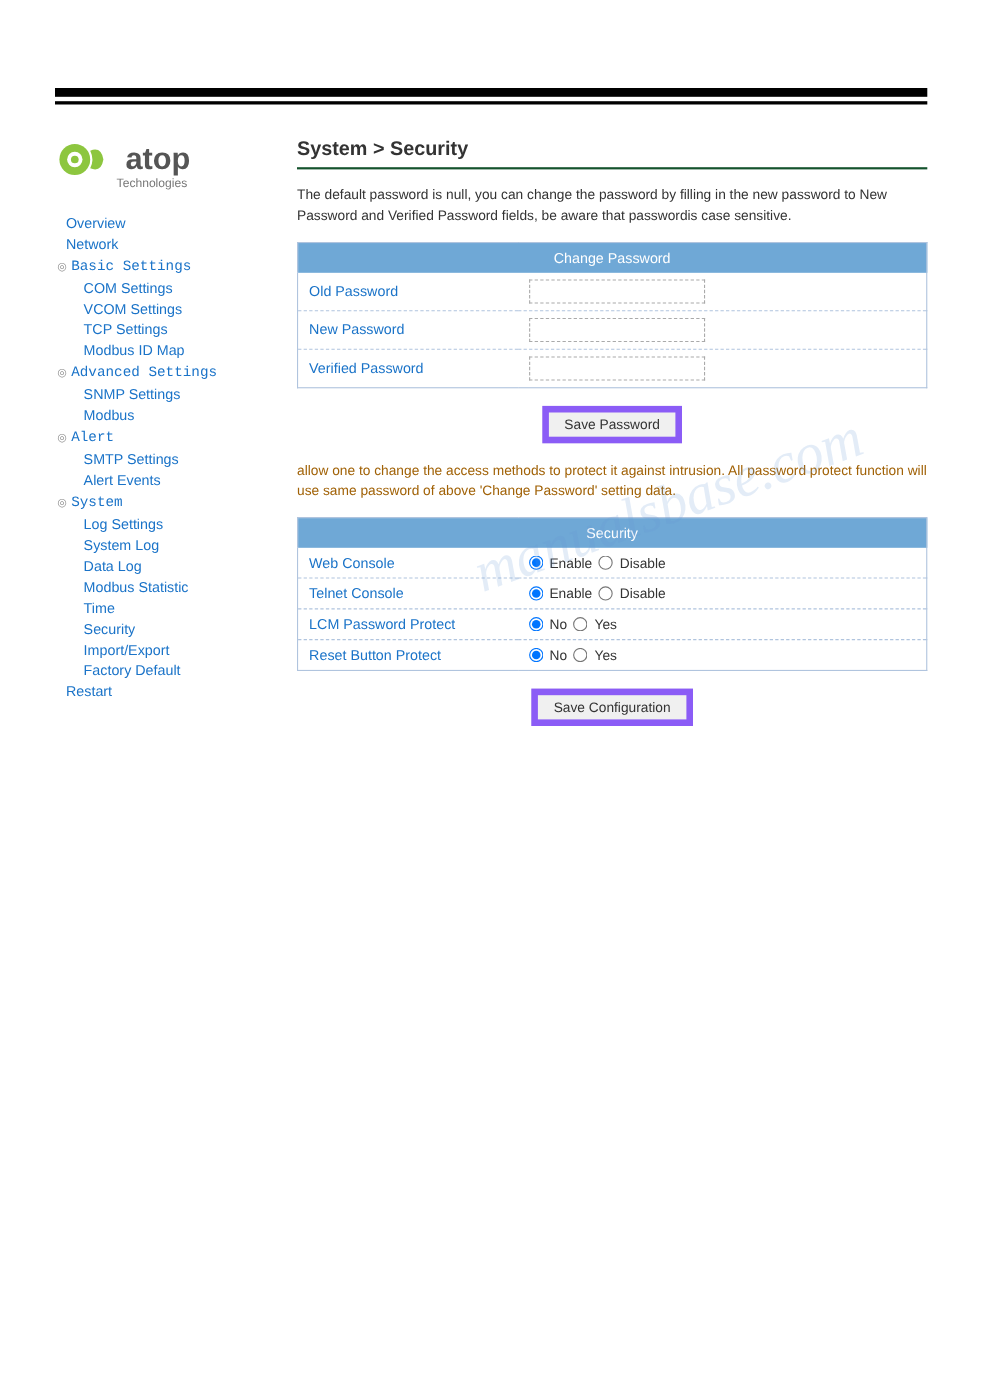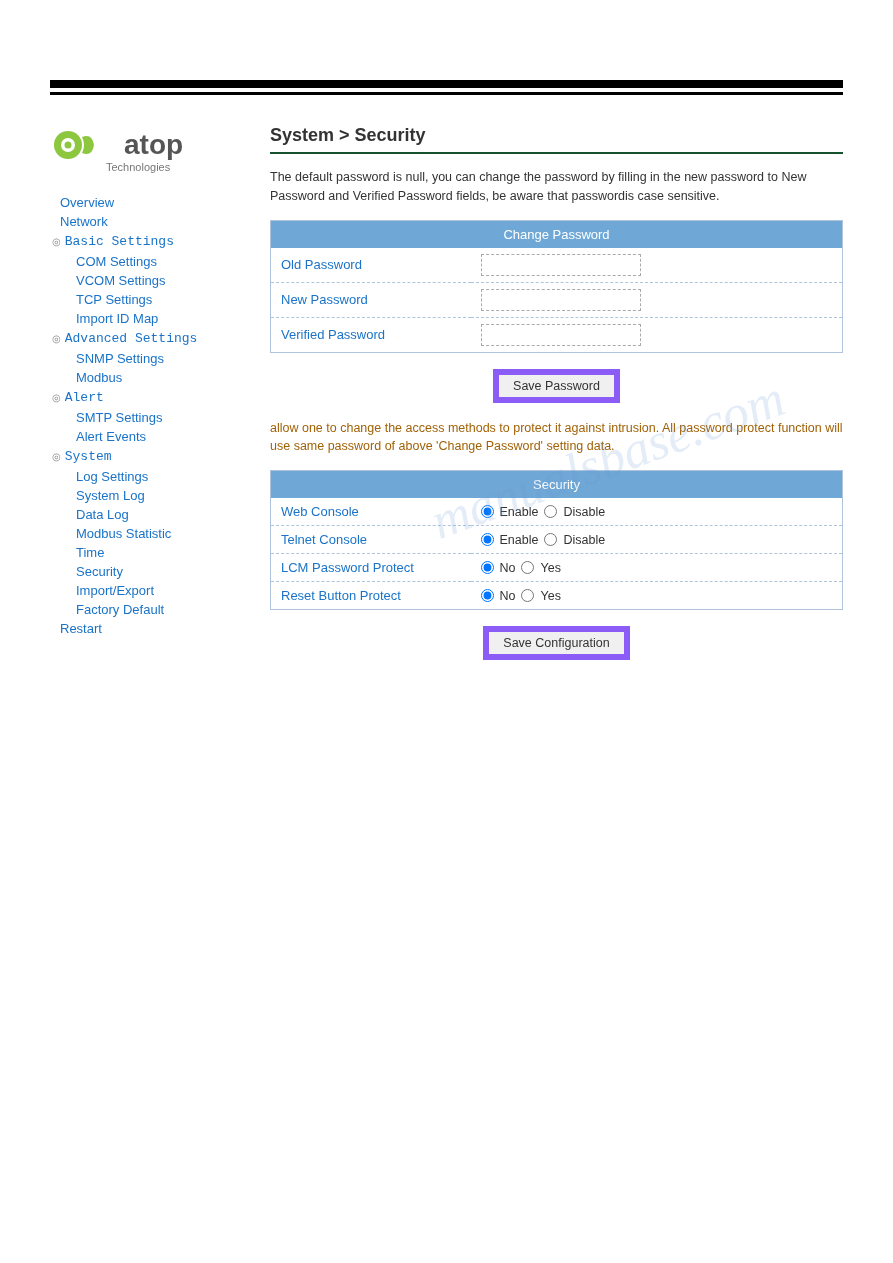--- a/index.html
+++ b/index.html
@@ -29,21 +29,21 @@
       width: 200px;
       flex-shrink: 0;
       padding-top: 10px;
     }
     .logo-area {
       margin-bottom: 20px;
     }
     .logo-box {
       display: flex;
       align-items: center;
-      gap: 24px;
+      gap: 14px;
     }
     .logo-icon {
       width: 50px;
       height: 40px;
     }
     .logo-text {
       font-size: 28px;
       font-weight: bold;
       color: #555;
     }
@@ -209,21 +209,21 @@
       <a class="nav-item">Network</a>
 
       <div class="nav-section">
         <span class="nav-bullet">◎</span>
         <span class="nav-section-label">Basic Settings</span>
       </div>
       <div class="nav-sub">
         <a class="nav-item">COM Settings</a>
         <a class="nav-item">VCOM Settings</a>
         <a class="nav-item">TCP Settings</a>
-        <a class="nav-item">Import ID Map</a>
+        <a class="nav-item">Modbus ID Map</a>
       </div>
 
       <div class="nav-section">
         <span class="nav-bullet">◎</span>
         <span class="nav-section-label">Advanced Settings</span>
       </div>
       <div class="nav-sub">
         <a class="nav-item">SNMP Settings</a>
         <a class="nav-item">Modbus</a>
       </div>

